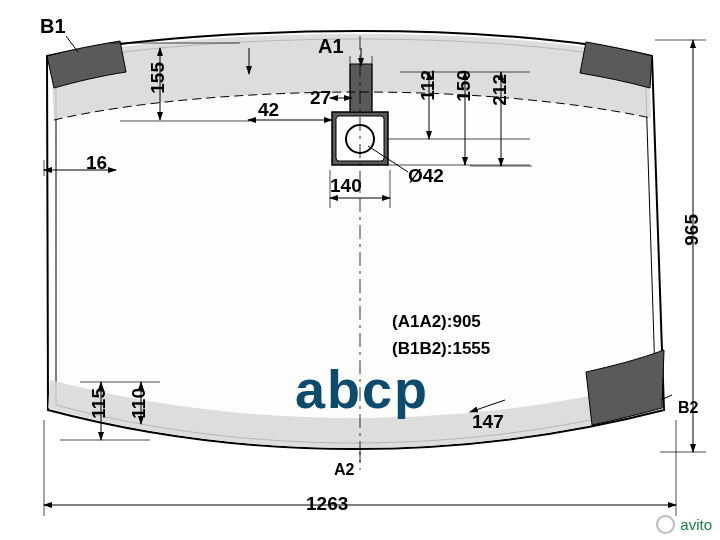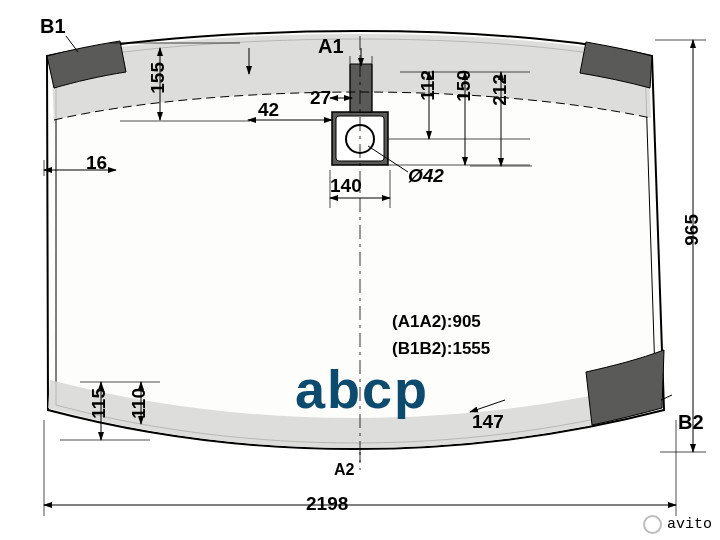--- a/index.html
+++ b/index.html
@@ -25,21 +25,21 @@
     font-family:"Liberation Sans", sans-serif;
     font-size:54px;
     font-weight:bold;
     letter-spacing:2px;
     left:295px;top:358px;
     user-select:none;
   }
   .avito{
     position:absolute;right:8px;bottom:6px;
     display:flex;align-items:center;gap:5px;
-    color:#000000;font-size:15px;font-family:Liberation Mono, monospace;
+    color:#15803d;font-size:15px;
   }
   .avito .ring{
     width:15px;height:15px;border-radius:50%;
     border:2px solid #bdbdbd;
     display:inline-block;
   }
 </style>
 </head>
 <body>
 
@@ -156,51 +156,51 @@
 
     <line x1="44" y1="505" x2="676" y2="505" stroke="#000" stroke-width="1" marker-start="url(#arS)" marker-end="url(#ar)"></line>
     <line x1="44" y1="420" x2="44" y2="516" stroke="#000" stroke-width="0.7"></line>
     <line x1="676" y1="420" x2="676" y2="516" stroke="#000" stroke-width="0.7"></line>
   </svg>
 
   <div class="lbl bold" style="left:40px;top:16px;font-size:20px;">B1</div>
 
   <div class="lbl bold" style="left:318px;top:36px;font-size:20px;">A1</div>
 
-  <div class="lbl bold" style="left:678px;top:412px;font-size:20px;">B2</div>
+  <div class="lbl bold" style="left:678px;top:400px;font-size:16px;">B2</div>
 
   <div class="lbl bold" style="left:334px;top:462px;font-size:16px;text-align:right;">A2</div>
 
   <div class="lbl bold rot" style="left:148px;top:62px;font-size:19px;transform:rotate(-90deg) translate(-100%,0);">155</div>
 
   <div class="lbl bold" style="left:86px;top:153px;font-size:19px;">16</div>
 
   <div class="lbl bold" style="left:258px;top:100px;font-size:19px;">42</div>
 
   <div class="lbl bold" style="left:310px;top:88px;font-size:19px;">27</div>
 
   <div class="lbl bold rot" style="left:418px;top:70px;font-size:19px;transform:rotate(-90deg) translate(-100%,0);">112</div>
 
   <div class="lbl bold rot" style="left:454px;top:70px;font-size:19px;transform:rotate(-90deg) translate(-100%,0);">150</div>
 
   <div class="lbl bold rot" style="left:490px;top:74px;font-size:19px;transform:rotate(-90deg) translate(-100%,0);">212</div>
 
-  <div class="lbl bold" style="left:408px;top:166px;font-size:19px;font-style:italic;">Ø42</div>
+  <div class="lbl bold" style="left:408px;top:166px;font-size:19px;">Ø42</div>
 
   <div class="lbl bold" style="left:330px;top:176px;font-size:19px;">140</div>
 
   <div class="lbl bold rot" style="left:682px;top:214px;font-size:19px;transform:rotate(-90deg) translate(-100%,0);">965</div>
 
   <div class="lbl bold rot" style="left:89px;top:388px;font-size:19px;transform:rotate(-90deg) translate(-100%,0);">115</div>
 
   <div class="lbl bold rot" style="left:129px;top:388px;font-size:19px;transform:rotate(-90deg) translate(-100%,0);">110</div>
 
   <div class="lbl bold" style="left:472px;top:412px;font-size:19px;text-align:center;">147</div>
 
-  <div class="lbl bold" style="left:306px;top:494px;font-size:19px;">2198</div>
+  <div class="lbl bold" style="left:306px;top:494px;font-size:19px;">1263</div>
 
   <div class="lbl bold" style="left:392px;top:313px;font-size:17px;">(A1A2):905</div>
   <div class="lbl bold" style="left:392px;top:340px;font-size:17px;">(B1B2):1555</div>
 
   <div class="wm">abcp</div>
 
   <div class="avito">
     <span class="ring"></span>
     <span>avito</span>
   </div>

